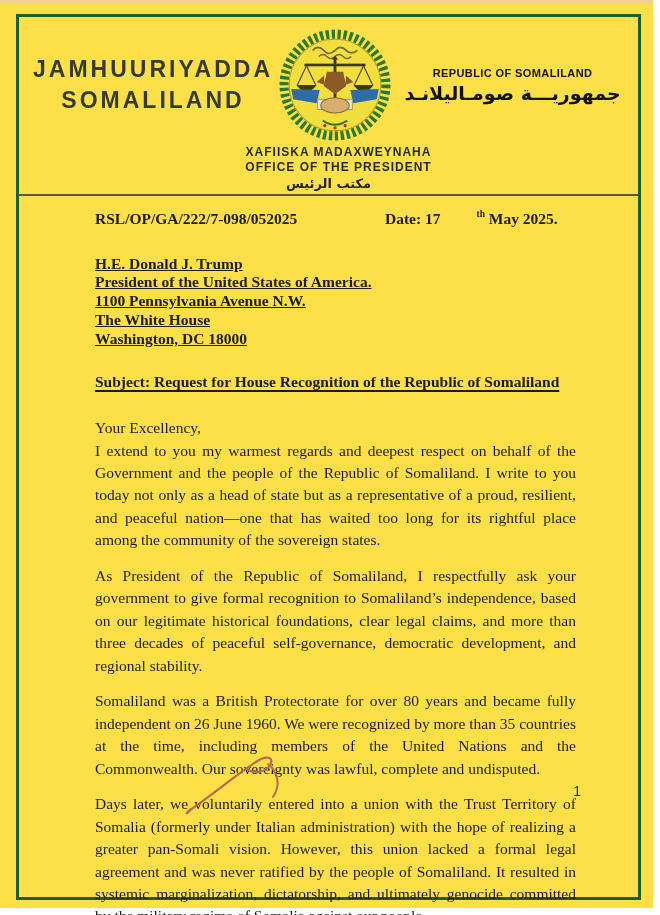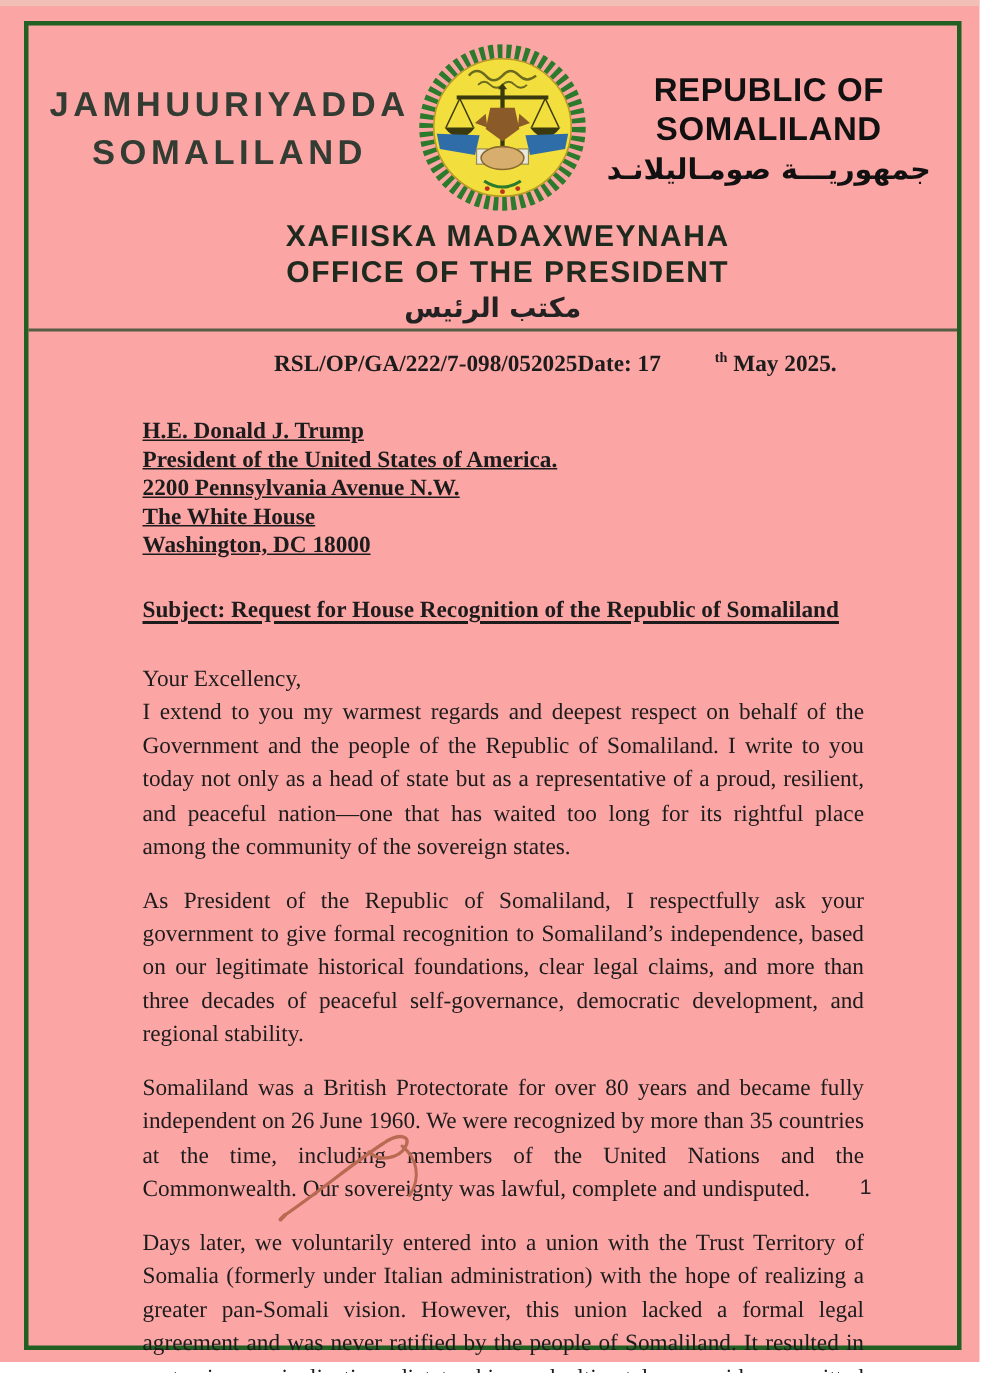--- a/index.html
+++ b/index.html
@@ -1,19 +1,19 @@
 <!DOCTYPE html>
 <html><head>
 <meta charset="utf-8">
 <style>
   * { margin:0; padding:0; box-sizing:border-box; }
   html,body { width:660px; height:915px; background:#ffffff; overflow:hidden; }
   .page {
     position:absolute; left:0; top:0; width:653px; height:908px;
-    background:#fca5a5;
+    background:#fde047;
     font-family:"Liberation Serif", serif;
     color:#1c1c1c;
   }
   .top-tint { position:absolute; left:0; top:0; width:100%; height:4px; background:#eccabc; opacity:.7; }
   .frame {
     position:absolute; left:16px; top:14px; right:12px; bottom:8px;
     border:3px solid #215f23;
   }
   
   .header-row {
@@ -23,41 +23,41 @@
   .left-title {
     width:248px; text-align:center;
     font-family:"Liberation Sans", sans-serif;
     font-weight:700; font-size:23px; letter-spacing:3px;
     color:#333c33; line-height:1.35;
   }
   .emblem-wrap { width:124px; flex:0 0 auto; margin-top:2px; }
   .right-title { width:268px; text-align:center; }
   .right-title-en {
     font-family:"Liberation Sans", sans-serif;
-    font-weight:700; font-size:22px; letter-spacing:.4px; color:#111;
+    font-weight:700; font-size:11px; letter-spacing:.4px; color:#111;
   }
   .right-title-ar {
     font-family:"DejaVu Sans", sans-serif;
     font-weight:700; font-size:19px; color:#111; margin-top:3px;
   }
   .office-block { text-align:center; margin-top:1px; }
   .office-line {
     font-family:"Liberation Sans", sans-serif;
-    font-weight:700; font-size:20px; letter-spacing:1px; color:#1f2a1f;
+    font-weight:700; font-size:12px; letter-spacing:1px; color:#1f2a1f;
     line-height:1.1; margin-bottom:2px;padding-left:20px;
   }
   .office-arabic {
     font-family:"DejaVu Sans", sans-serif;
-    font-weight:700; font-size:18px; color:#222; margin-top:1px;
+    font-weight:700; font-size:13px; color:#222; margin-top:1px;
   }
   .rule { height:2px; background:#565d44; margin-top:3px; width:100%; }
   
   .content { padding:0 62px 0 76px; }
   .meta-row { margin-top:13px; font-weight:700; font-size:15.5px; }
-  .ref { display:inline-block; min-width:290px;text-align:right; }
+  .ref { display:inline-block; min-width:290px; }
   .date sup { font-size:9.5px; vertical-align:super;padding-left:36px; }
   .recipient { margin-top:27px; font-weight:700; font-size:15.5px; line-height:1.22;text-decoration:underline; }
   .subject {
     margin-top:24px; font-weight:700; font-size:15.5px;
     text-decoration:underline; text-underline-offset:3px; text-decoration-thickness:1.5px;
   }
   .body-text { margin-top:26px; font-size:15.5px; line-height:1.45; }
   .greeting { text-align:left; }
   .para { text-align:justify; margin-bottom:13px; }
   .signature {
@@ -135,21 +135,21 @@
     <div class="rule"></div>
 
     <div class="content">
       <div class="meta-row">
         <span class="ref">RSL/OP/GA/222/7-098/052025</span><span class="date"><span>Date: 17</span><sup>th</sup><span> May 2025.</span></span>
       </div>
 
       <div class="recipient">
         <div>H.E. Donald J. Trump</div>
         <div>President of the United States of America.</div>
-        <div>2200 Pennsylvania Avenue N.W.</div>
+        <div>1100 Pennsylvania Avenue N.W.</div>
         <div>The White House</div>
         <div>Washington, DC 18000</div>
       </div>
 
       <div class="subject">Subject: Request for House Recognition of the Republic of Somaliland</div>
 
       <div class="body-text">
         <div class="greeting">Your Excellency,</div>
         <div class="para">I extend to you my warmest regards and deepest respect on behalf of the Government and the people of the Republic of Somaliland. I write to you today not only as a head of state but as a representative of a proud, resilient, and peaceful nation—one that has waited too long for its rightful place among the community of the sovereign states.</div>
         <div class="para">As President of the Republic of Somaliland, I respectfully ask your government to give formal recognition to Somaliland’s independence, based on our legitimate historical foundations, clear legal claims, and more than three decades of peaceful self-governance, democratic development, and regional stability.</div>

